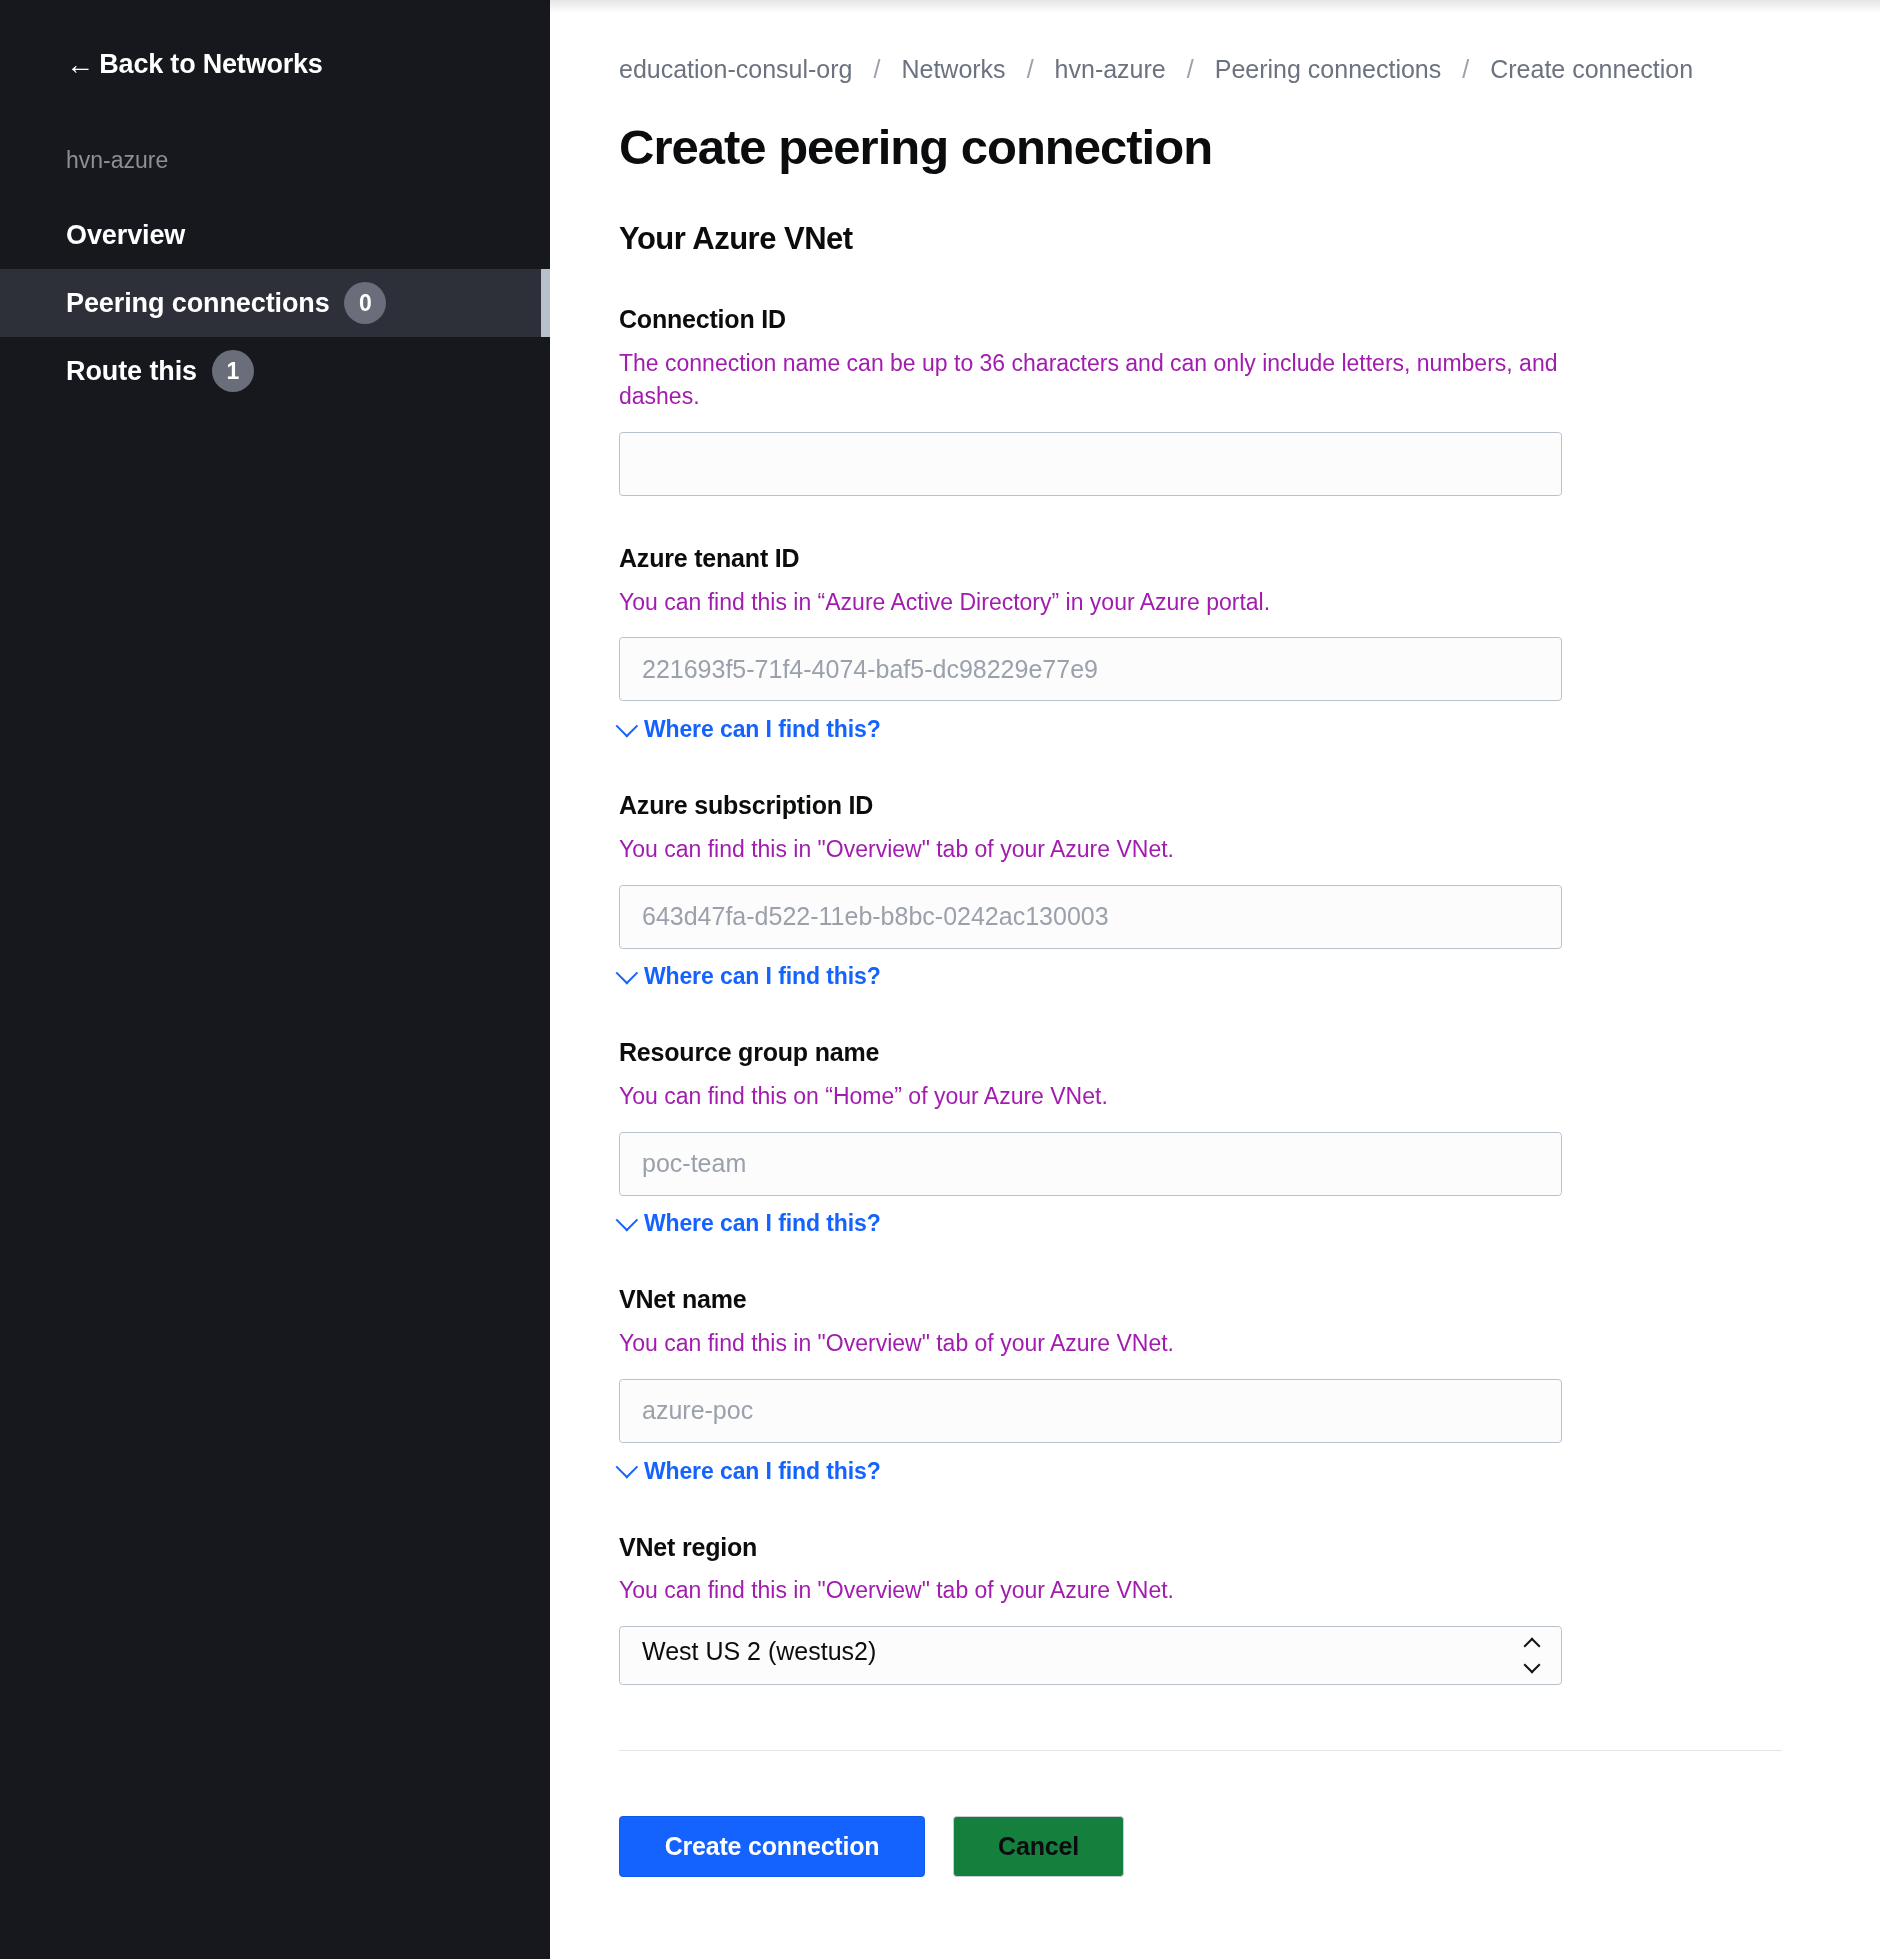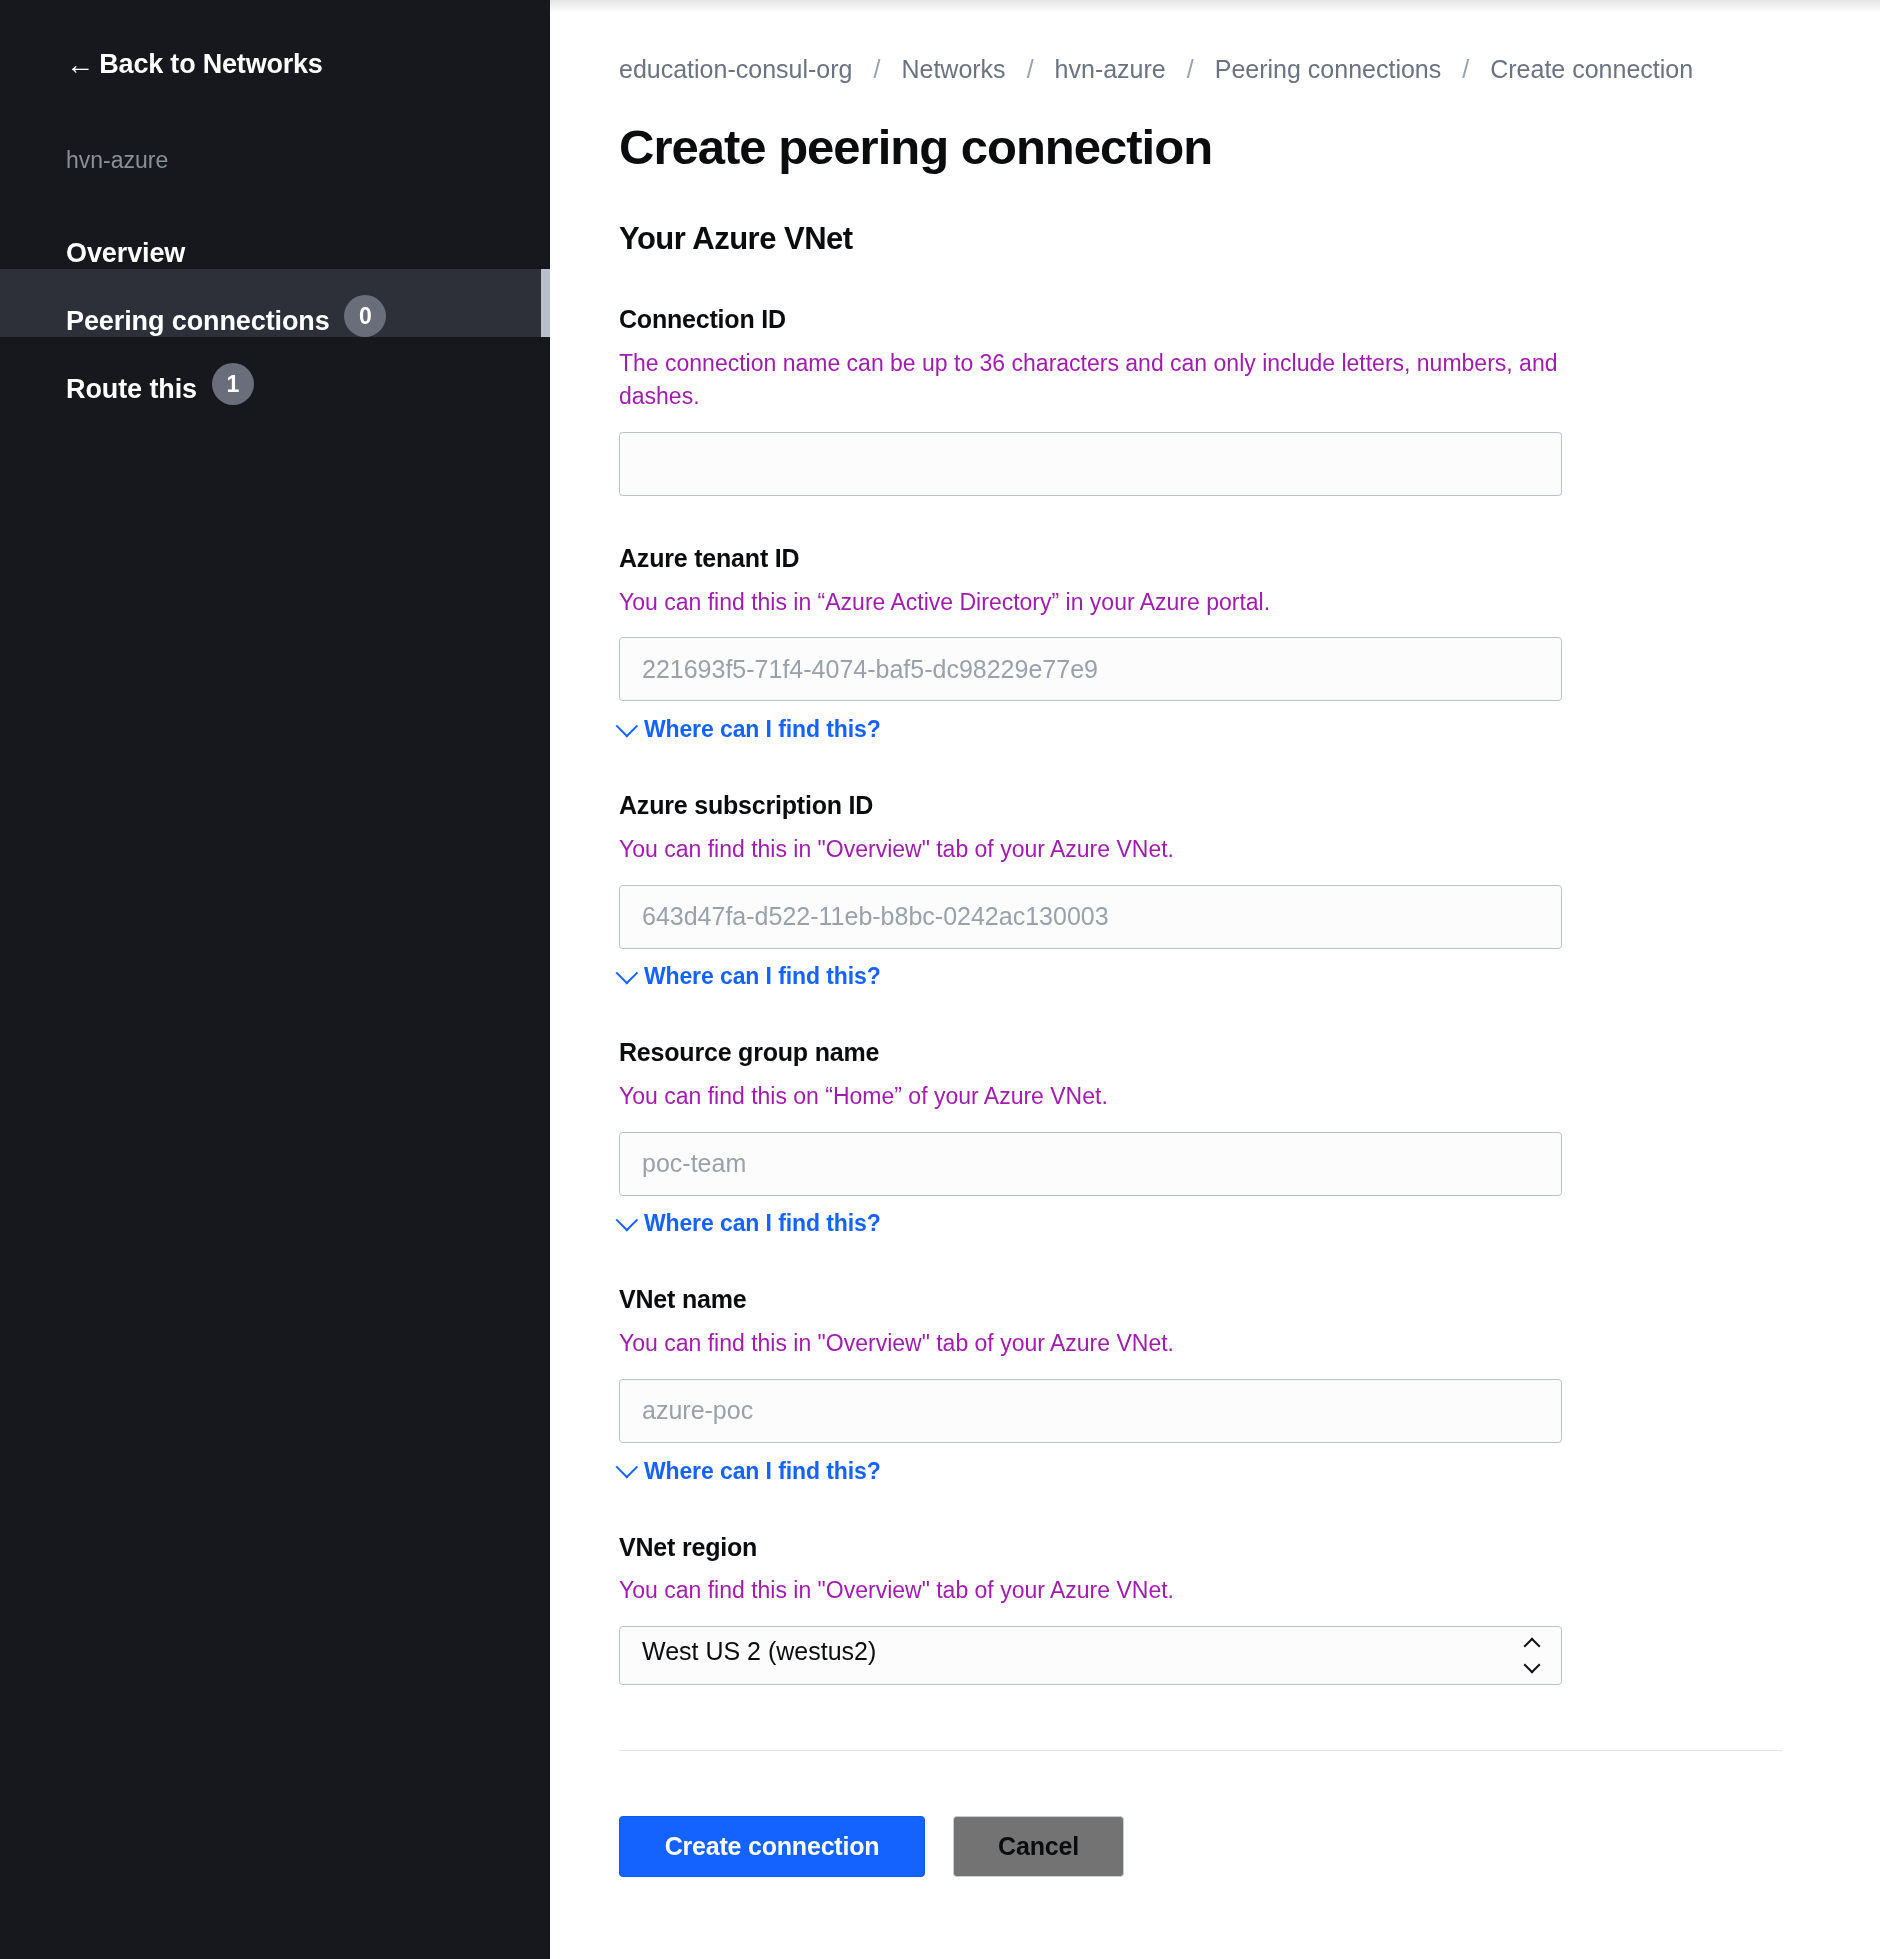--- a/index.html
+++ b/index.html
@@ -48,21 +48,21 @@
   .nav-title {
     color: #8a8f98;
     font-size: 23px;
     padding: 0 66px;
     height: 41px;
     line-height: 41px;
     font-weight: 400;
   }
   .nav-item {
     display: flex;
-    align-items: flex-end;
+    align-items: center;
     gap: 14.8px;
     height: 68px;
     padding: 0 66px;
     color: #ffffff;
     font-size: 27px;
     font-weight: 700;
     letter-spacing: -0.1px;
     cursor: pointer;
     position: relative;
     text-decoration: none;
@@ -263,21 +263,21 @@
     align-items: center;
     justify-content: center;
   }
   .btn-primary {
     background: #1563ff;
     color: #ffffff;
     border: 0.9px solid #1159e8;
     min-width: 306px;
   }
   .btn-secondary {
-    background: #737373;
+    background: #15803d;
     color: #0b0c0e;
     border: 0.9px solid #c9ced6;
     min-width: 171px;
   }
 </style>
 </head>
 <body>
 
 <div class="app">
 

